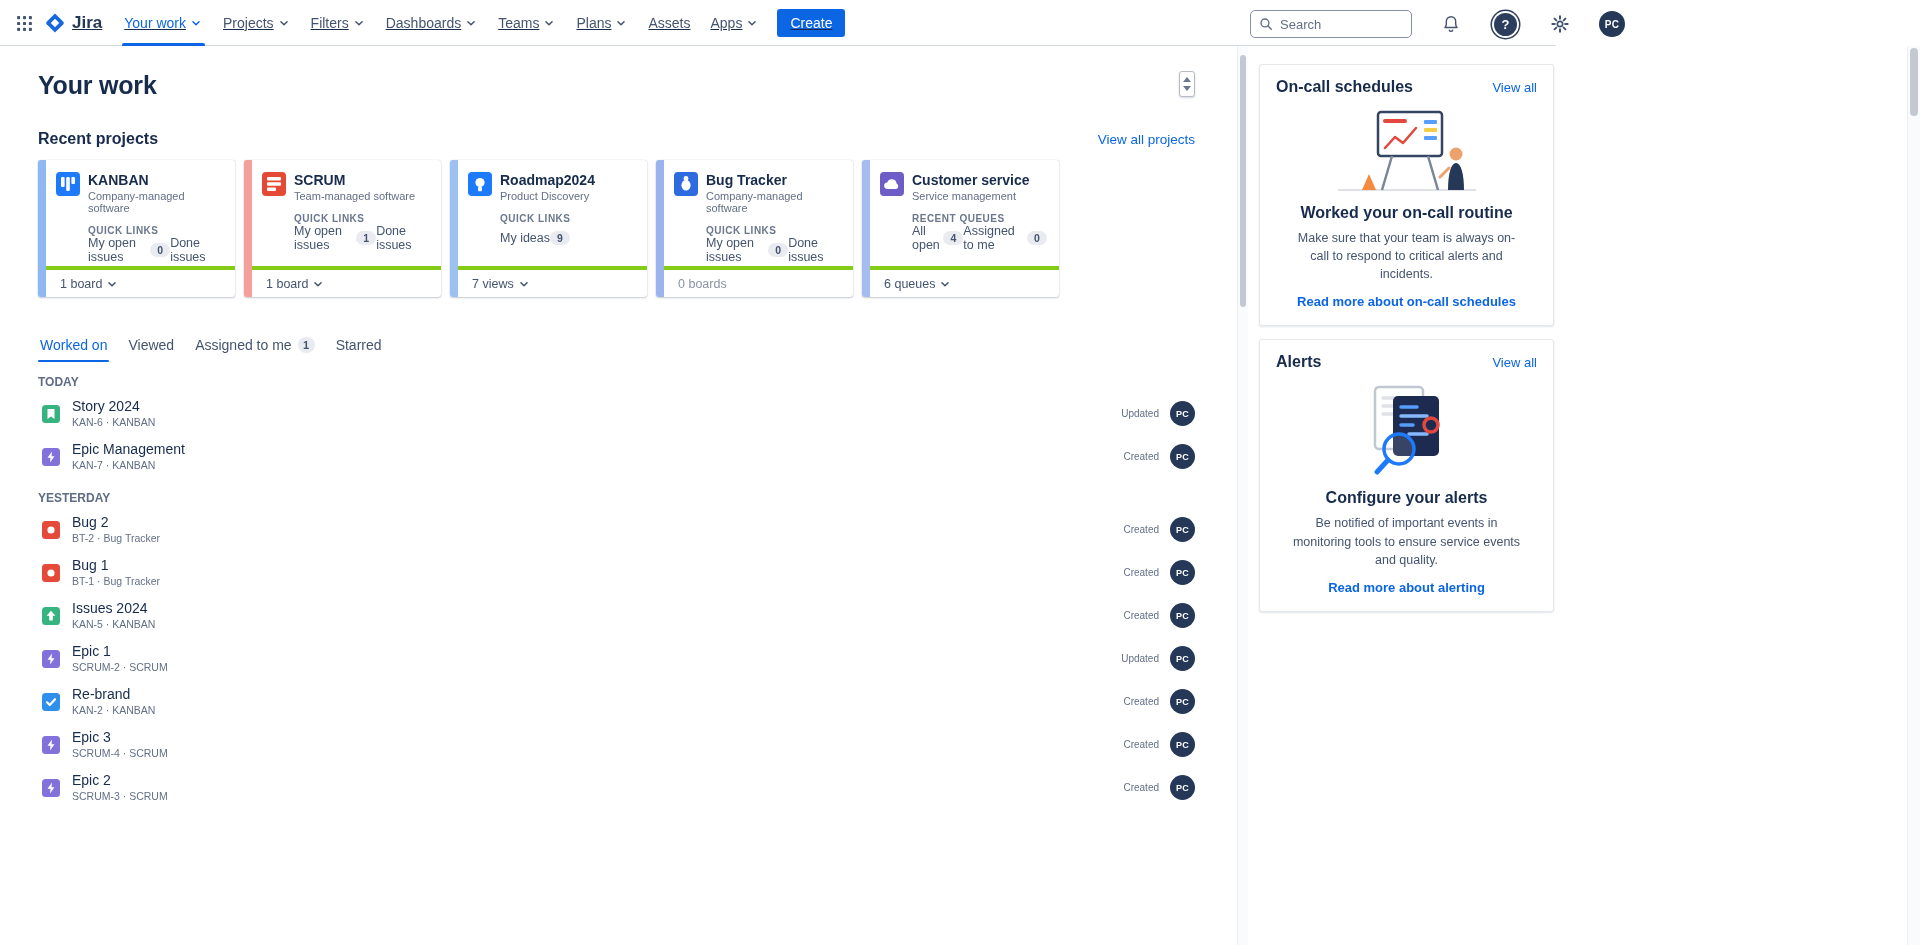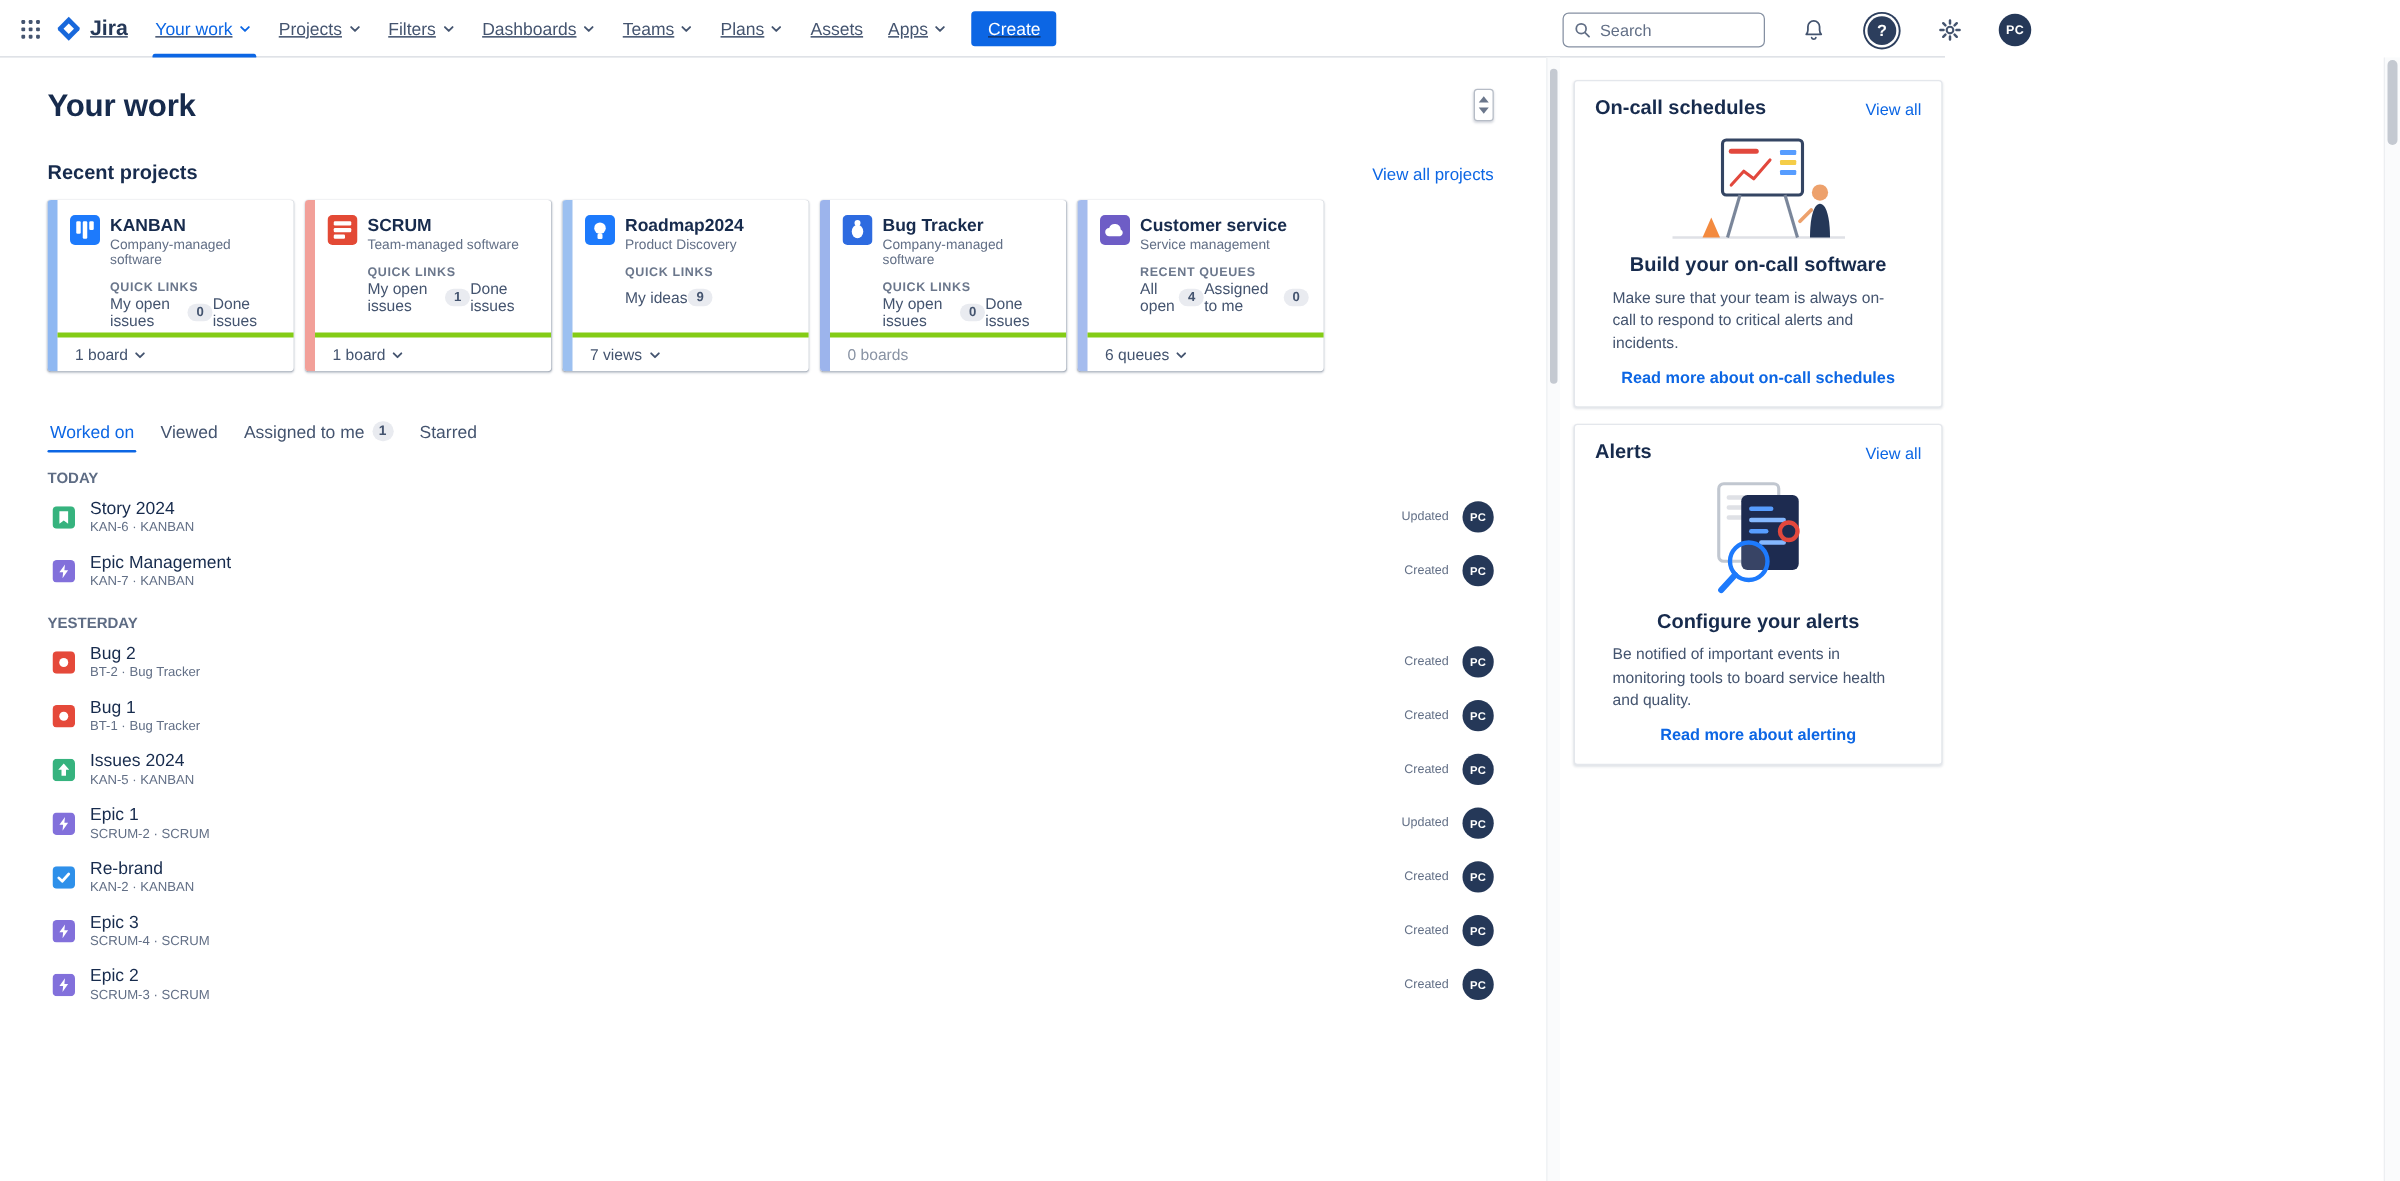--- a/index.html
+++ b/index.html
@@ -83,21 +83,21 @@
 
 
 .right-panel{position:absolute;left:1248px;top:46px;width:308px;height:899px;}
 .side-card{width:295px;margin:0 0 13px 11px;background:#fff;border:1px solid #E4E7EC;border-radius:3px;box-shadow:0 1px 2px rgba(9,30,66,.12);}
 .side-card.first{margin-top:18px;}
 .side-head{display:flex;justify-content:space-between;align-items:center;padding:13px 16px 4px;}
 .side-head h3{font-size:16px;font-weight:600;color:#172B4D;}
 .side-head .blue-link{font-size:13px;}
 .side-illus{display:flex;justify-content:center;padding:8px 0 2px;}
 .side-h4{text-align:center;font-size:16px;font-weight:600;color:#172B4D;margin:8px 0 7px;}
-.side-p{font-size:12.5px;color:#44546F;line-height:1.45;margin:0 30px 9px;}
+.side-p{text-align:center;font-size:12.5px;color:#44546F;line-height:1.45;margin:0 30px 9px;}
 .side-cta{display:block;text-align:center;font-size:13px;font-weight:600;color:#0C66E4;padding:2px 0 16px;}
 </style>
 </head>
 <body>
 
 <div class="viewport">
 
   <nav class="topnav">
     <button class="appswitcher">
       <span class="chev">
@@ -588,21 +588,21 @@
           <rect x="92" y="20" width="13" height="4" rx="1" fill="#F5CD47"></rect>
           <rect x="92" y="28" width="13" height="4" rx="1" fill="#579DFF"></rect>
           <path d="M60 48 50 82" stroke="#7A869A" stroke-width="2.5"></path>
           <path d="M96 48l10 34" stroke="#7A869A" stroke-width="2.5"></path>
           <path d="M30 82l7-16 7 16Z" fill="#F38A3F"></path>
           <circle cx="124" cy="46" r="6.5" fill="#EDA16C"></circle>
           <path d="M116 82c0-16 3-27 8-27s8 11 8 27Z" fill="#253858"></path>
           <path d="M117 60l-9 9" stroke="#EDA16C" stroke-width="3" stroke-linecap="round"></path>
         </svg>
       </div>
-      <div class="side-h4">Build your on-call software</div>
+      <div class="side-h4">Worked your on-call routine</div>
       <p class="side-p">Make sure that your team is always on-call to respond to critical alerts and incidents.</p>
       <a class="side-cta">Read more about on-call schedules</a>
     </section>
 
     <section class="side-card">
       <div class="side-head">
         <h3>Alerts</h3>
         <a class="blue-link">View all</a>
       </div>
       <div class="side-illus">
@@ -613,21 +613,21 @@
           <path d="M54 24h16" stroke="#579DFF" stroke-width="3.5" stroke-linecap="round"></path>
           <path d="M54 33h26" stroke="#85B8FF" stroke-width="3.5" stroke-linecap="round"></path>
           <path d="M54 42h12" stroke="#579DFF" stroke-width="3.5" stroke-linecap="round"></path>
           <path d="M62 51h18" stroke="#85B8FF" stroke-width="3.5" stroke-linecap="round"></path>
           <circle cx="84" cy="42" r="7" fill="none" stroke="#E2483D" stroke-width="3.5"></circle>
           <circle cx="52" cy="66" r="15" fill="rgba(255,255,255,0.12)" stroke="#1D7AFC" stroke-width="3.5"></circle>
           <path d="M41 77 30 89" stroke="#1D7AFC" stroke-width="5" stroke-linecap="round"></path>
         </svg>
       </div>
       <div class="side-h4">Configure your alerts</div>
-      <p class="side-p">Be notified of important events in monitoring tools to board service health and quality.</p>
+      <p class="side-p">Be notified of important events in monitoring tools to ensure service events and quality.</p>
       <a class="side-cta">Read more about alerting</a>
     </section>
   </aside>
 
 </div>
 
 <div class="vscroll page-vscroll">
   <div class="thumb"></div>
 </div>
 

